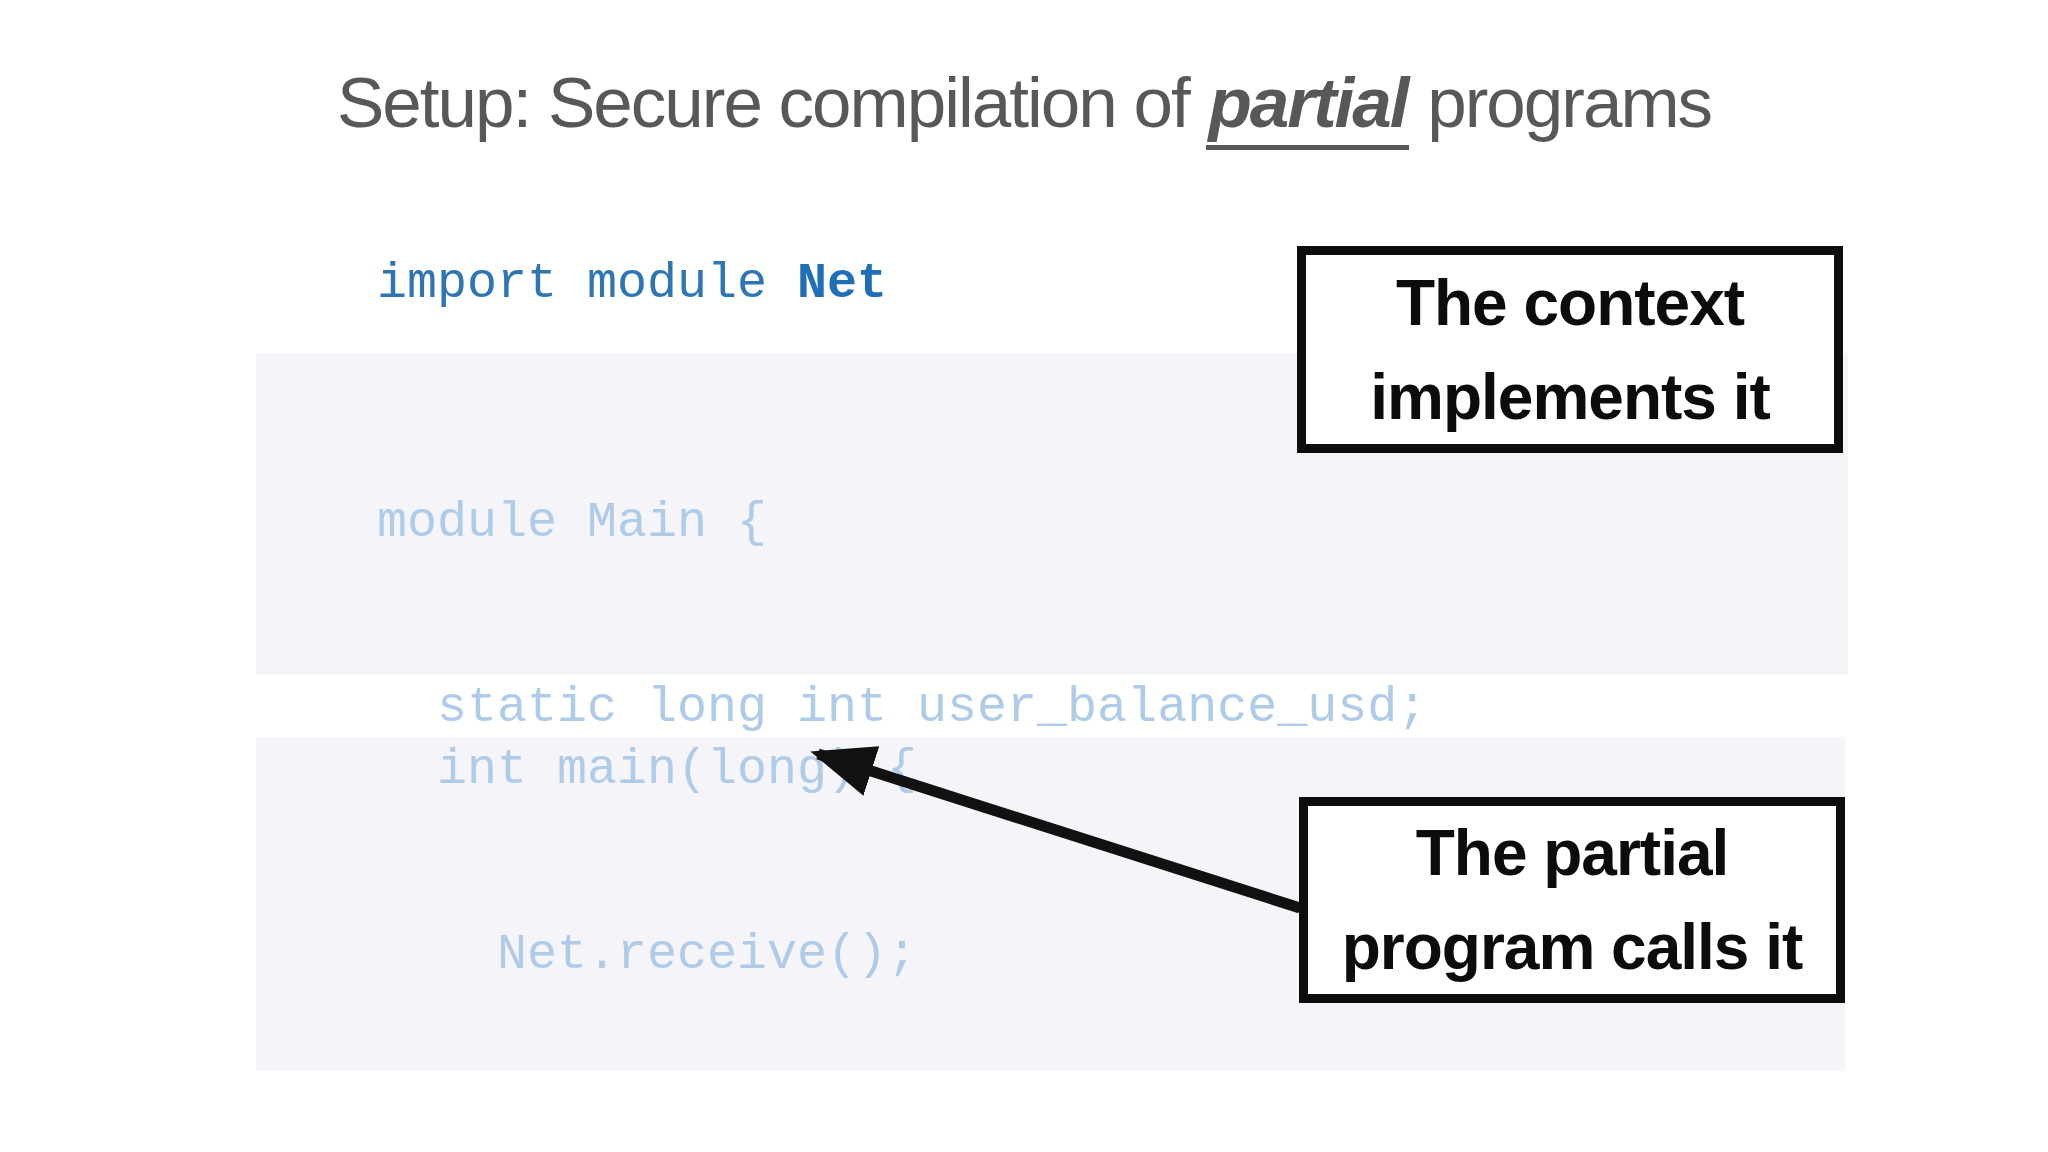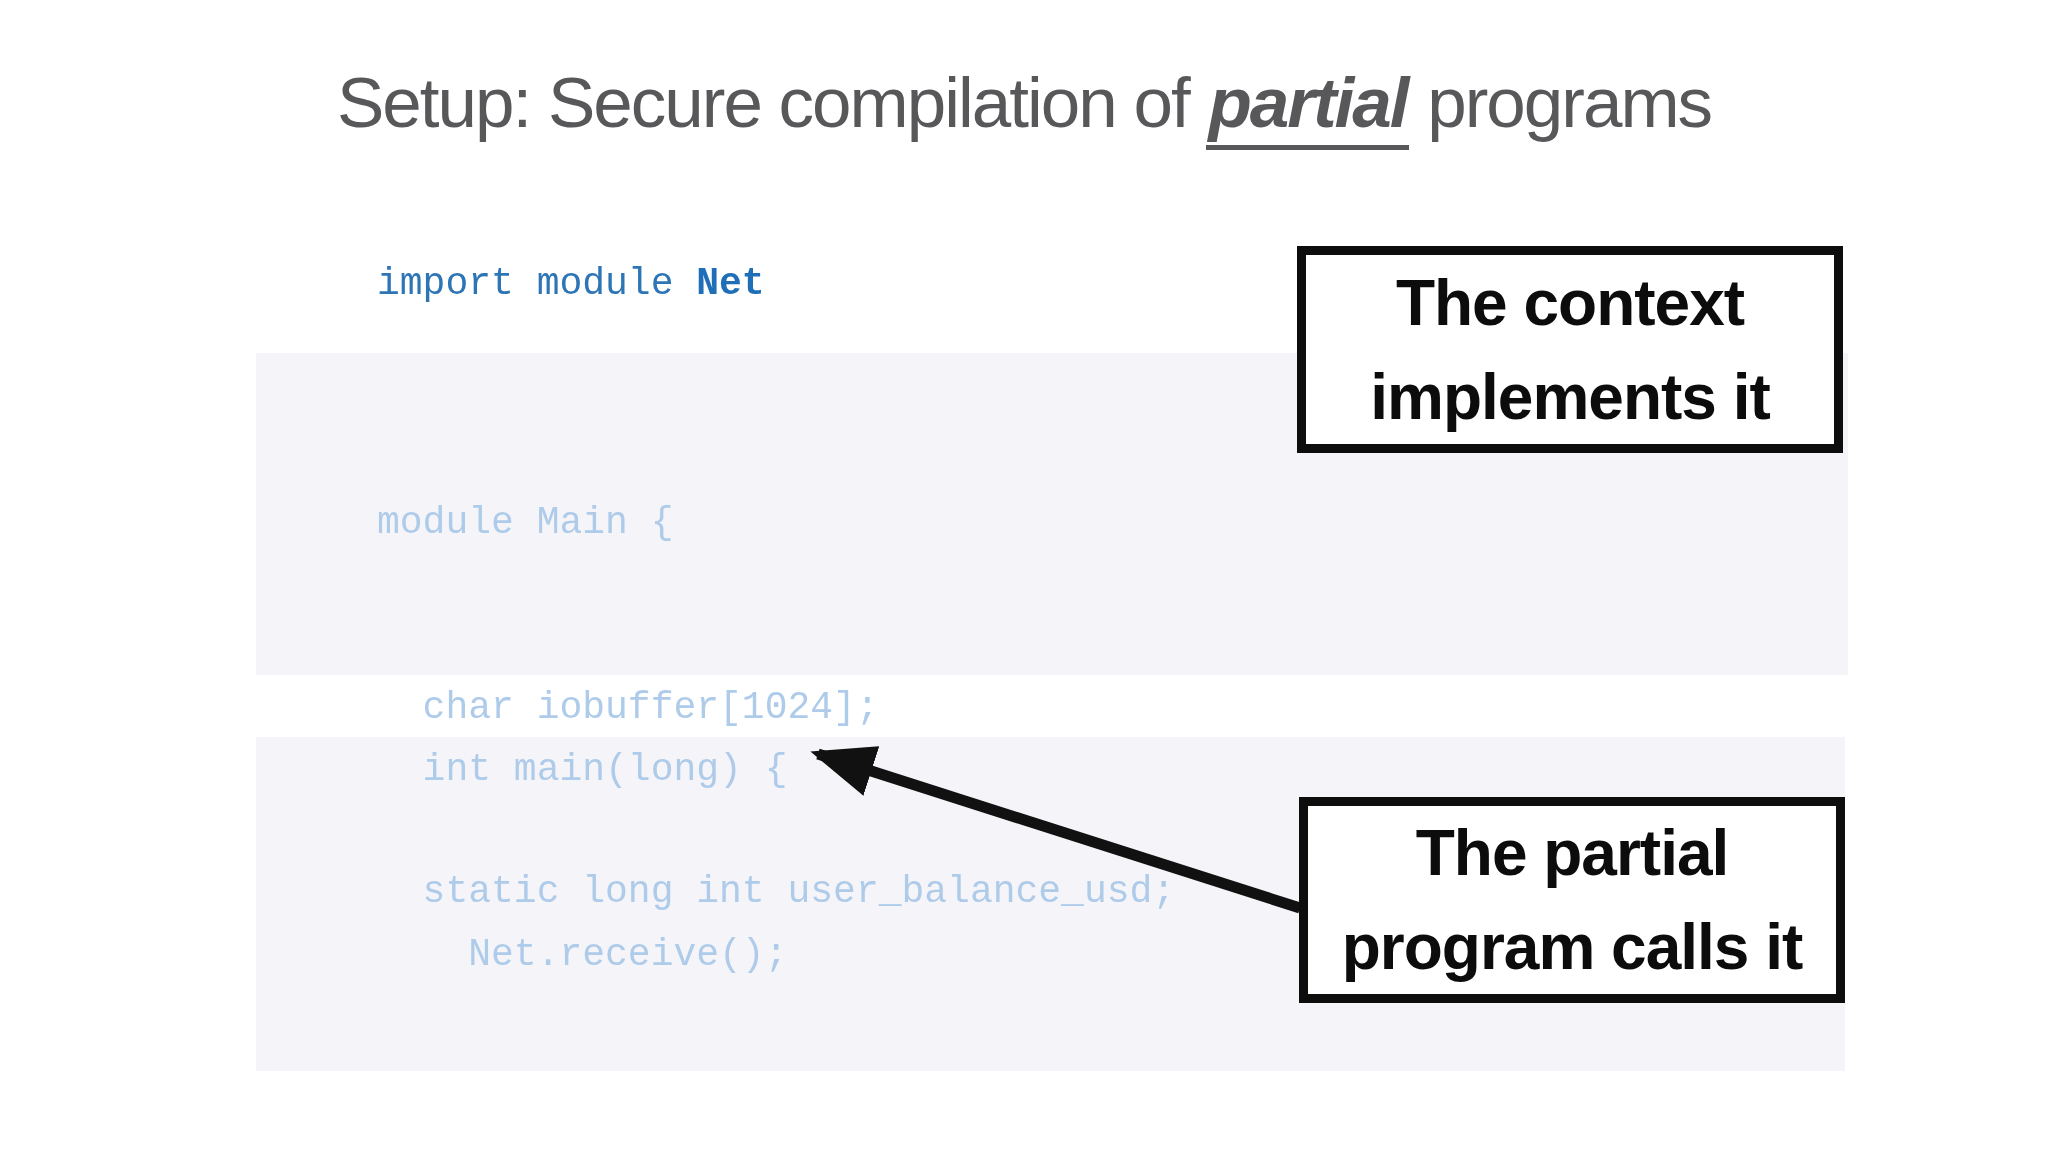--- a/index.html
+++ b/index.html
@@ -30,21 +30,21 @@
     padding:0 2px 2px 2px;
   }
   
   .band{position:absolute;background:#f5f5f9;}
   .band1{left:256px;top:353px;width:1592px;height:322px;}
   .band2{left:256px;top:737px;width:1589px;height:334px;}
   
   .code{
     position:absolute;
     font-family:"Liberation Mono","DejaVu Sans Mono",monospace;
-    font-size:38px;
+    font-size:50px;
     line-height:61.5px;
     white-space:pre;
   }
   .code div{white-space:pre;}
   .import-line{left:377px;top:253px;line-height:62px;}
   .groupB{left:377px;top:369px;}
   .groupC{left:377px;top:616px;}
   .c-reg{color:#2e75b6;font-weight:400;}
   .c-bold{color:#1f6fb8;font-weight:700;}
   .c-faded{color:#aecbe9;font-weight:400;}
@@ -80,21 +80,20 @@
 
   <h1 class="title"><span>Setup: Secure compilation of </span><span class="emph">partial</span><span> programs</span></h1>
 
   <div class="band band1"></div>
   <div class="band band2"></div>
 
   <div class="code import-line"><span class="c-reg">import module </span><span class="c-bold">Net</span></div>
 
   <div class="code groupB">
     <div class="c-faded">module Main {</div>
-    <div class="c-faded">  char iobuffer[1024];</div>
     <div class="c-faded">  static long int user_balance_usd;</div>
   </div>
 
   <div class="code groupC">
     <div class="c-faded">  int main(long) {</div>
     <div class="c-faded">    Net.receive();</div>
     
     
   </div>
 

